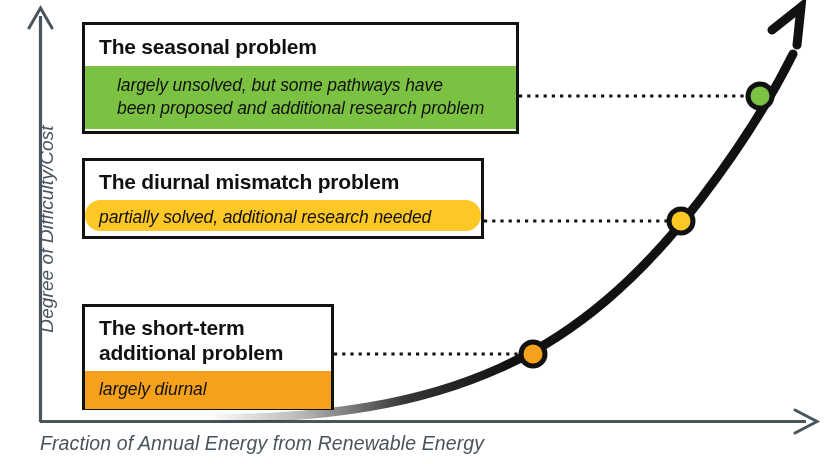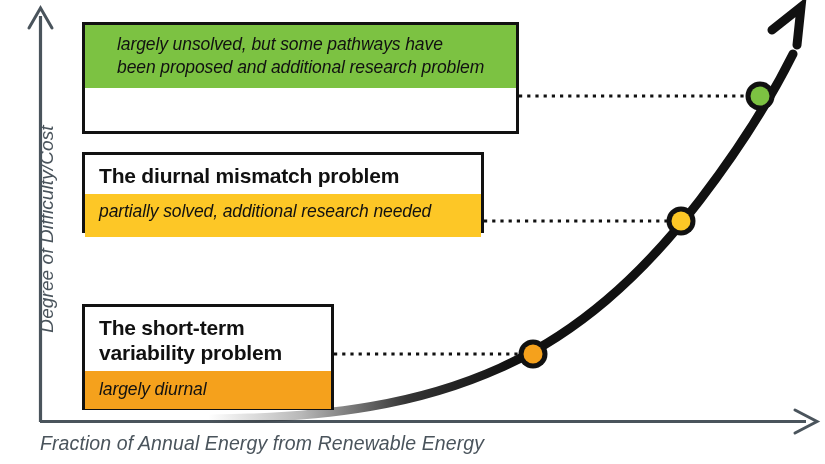--- a/index.html
+++ b/index.html
@@ -78,23 +78,23 @@
     font-size: 17.5px;
     line-height: 23px;
     padding: 8px 10px 9px 14px;
     letter-spacing: -0.1px;
   }
 
   #callout-seasonal { left: 82px; top: 22px; width: 437px; height: 112px; }
   #callout-seasonal .callout-title { padding-top: 9px; padding-bottom: 7px; }
   #callout-seasonal .callout-status { background: #7cc242; padding-left: 32px; }
 
-  #callout-diurnal { left: 82px; top: 152px; width: 402px; height: 81px; }
+  #callout-diurnal { left: 82px; top: 158px; width: 402px; height: 81px; }
   #callout-diurnal .callout-title { padding-top: 8px; padding-bottom: 6px; }
-  #callout-diurnal .callout-status { background: #fdc726; padding-top: 6px; padding-bottom: 14px; }
+  #callout-diurnal .callout-status { background: #fdc726; padding-top: 6px; padding-bottom: 2px; border-radius: 17px; }
 
   #callout-shortterm { left: 82px; top: 270px; width: 252px; height: 106px; margin-top: 34px; }
   #callout-shortterm .callout-title { padding-top: 8px; padding-bottom: 6px; }
   #callout-shortterm .callout-status { background: #f5a11c; padding-top: 7px; padding-bottom: 8px; }
 </style>
 </head>
 <body>
 
 <div id="figure">
 
@@ -152,32 +152,33 @@
       <circle cx="760" cy="96" r="14.5" fill="#111111"></circle>
       <circle cx="760" cy="96" r="9.5" fill="#7cc242"></circle>
     </g>
   </svg>
 
   <div class="axis-label" id="ylabel">Degree of Difficulty/Cost</div>
 
   <div class="axis-label" id="xlabel">Fraction of Annual Energy from Renewable Energy</div>
 
   <div class="callout" id="callout-seasonal">
+    <div class="callout-title">The seasonal problem</div>
     <div class="callout-status">
       <span>largely unsolved, but some pathways have</span><br>
       <span>been proposed and additional research problem</span>
     </div>
   </div>
 
   <div class="callout" id="callout-diurnal">
     <div class="callout-title">The diurnal mismatch problem</div>
     <div class="callout-status">partially solved, additional research needed</div>
   </div>
 
   <div class="callout" id="callout-shortterm">
     <div class="callout-title">
       <span>The short-term</span><br>
-      <span>variability problem</span>
+      <span>additional problem</span>
     </div>
     <div class="callout-status">largely diurnal</div>
   </div>
 
 </div>
 
 </body></html>

